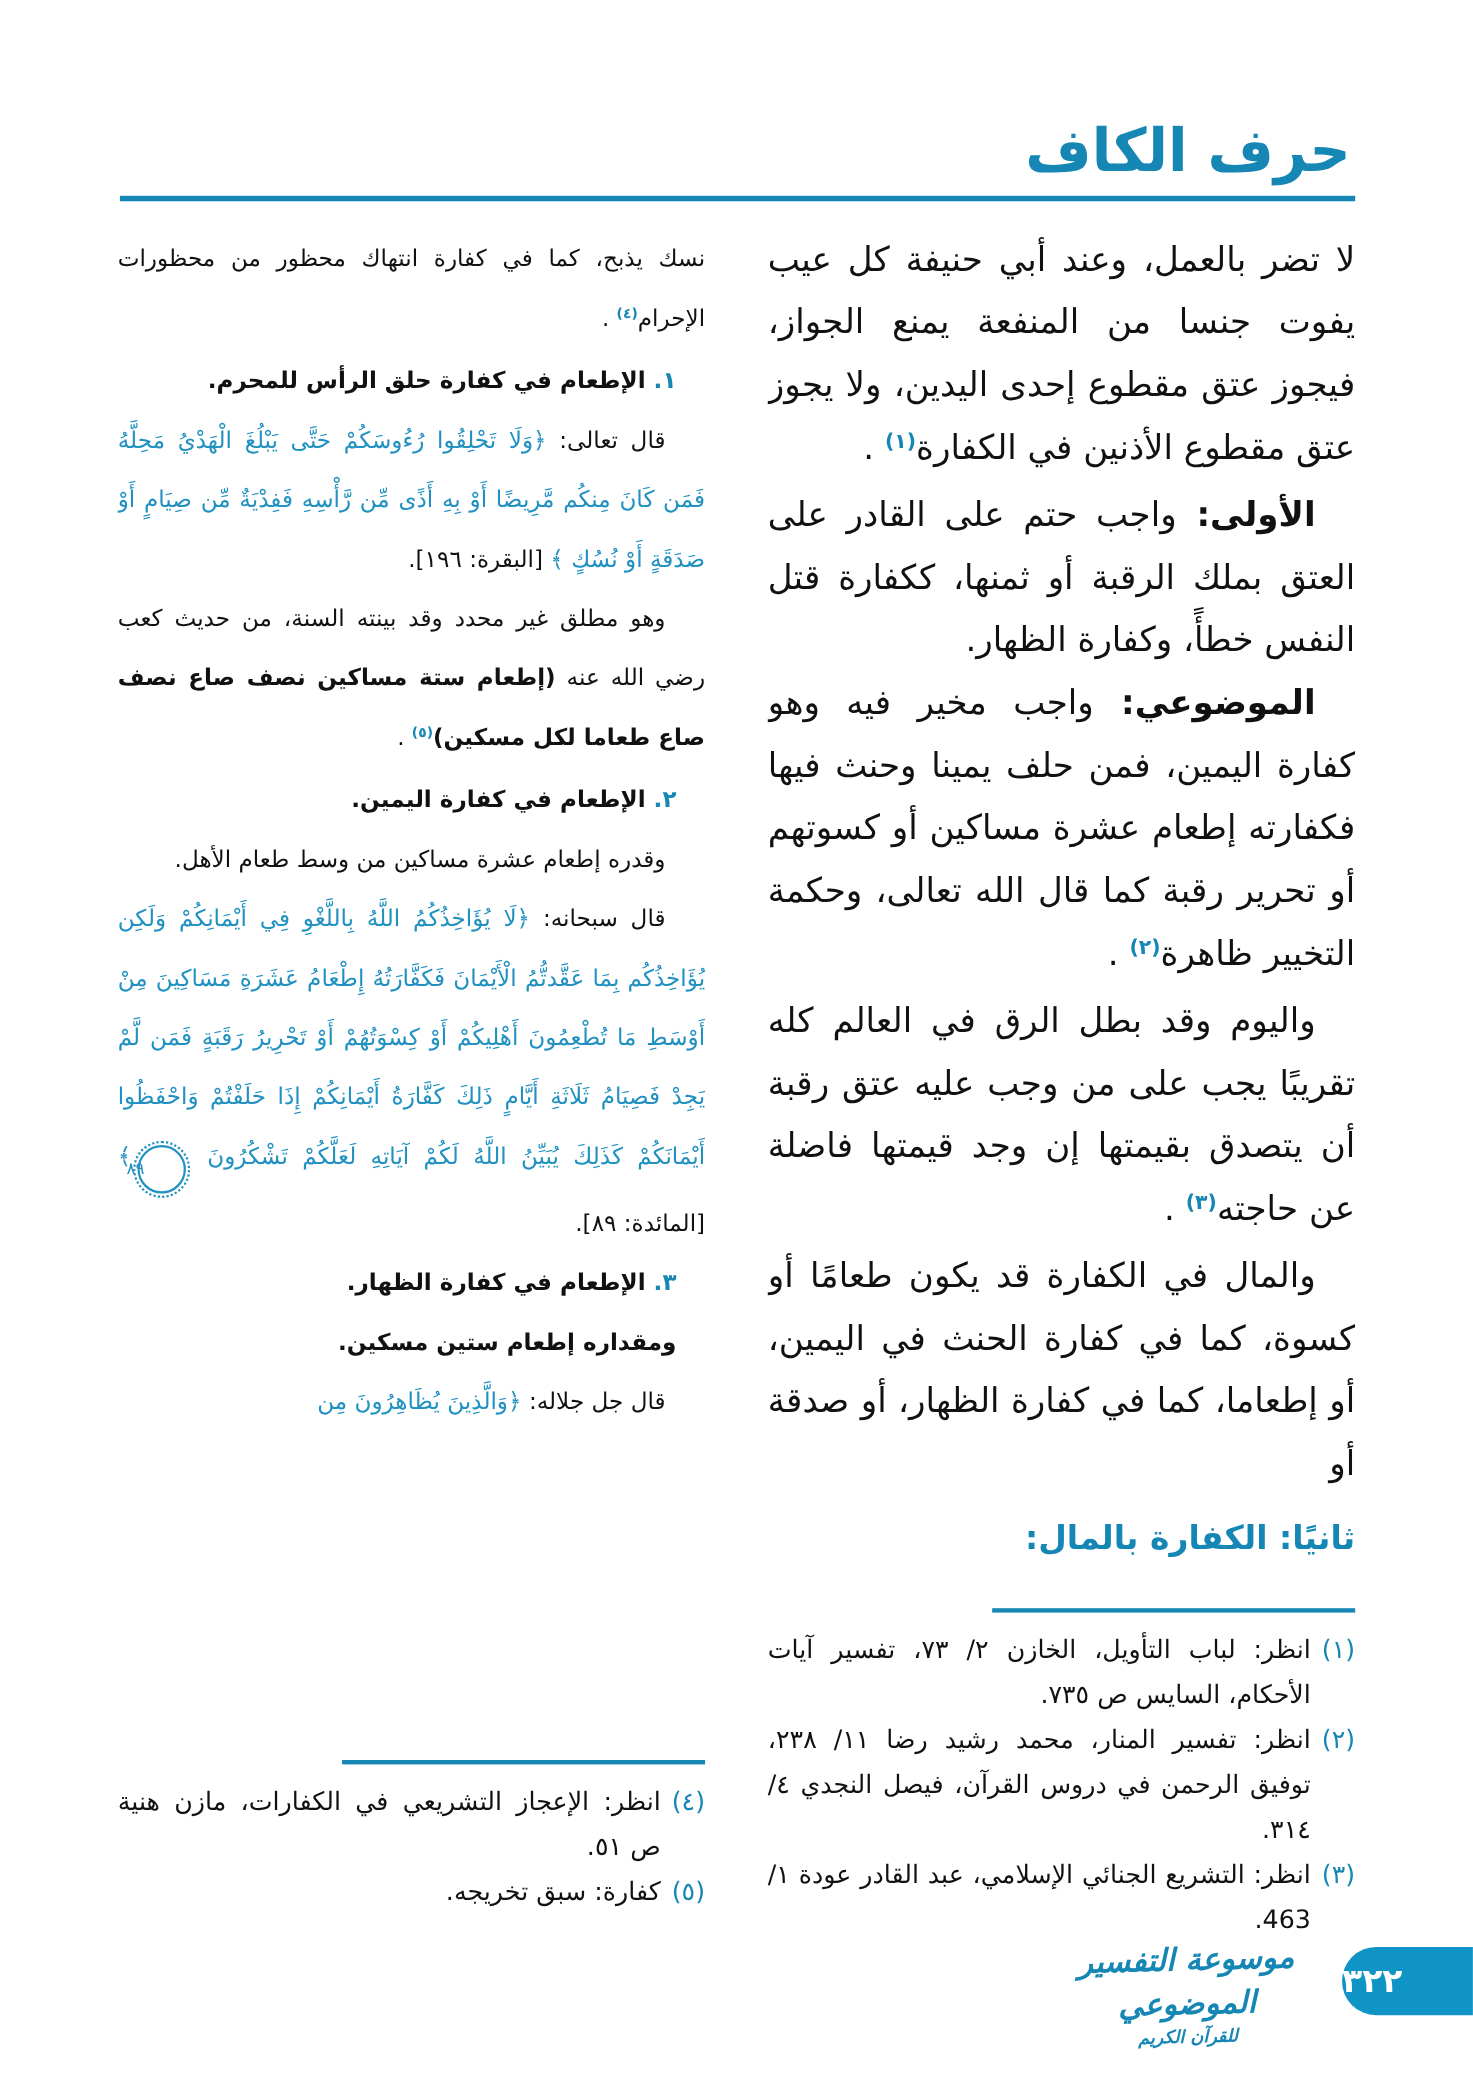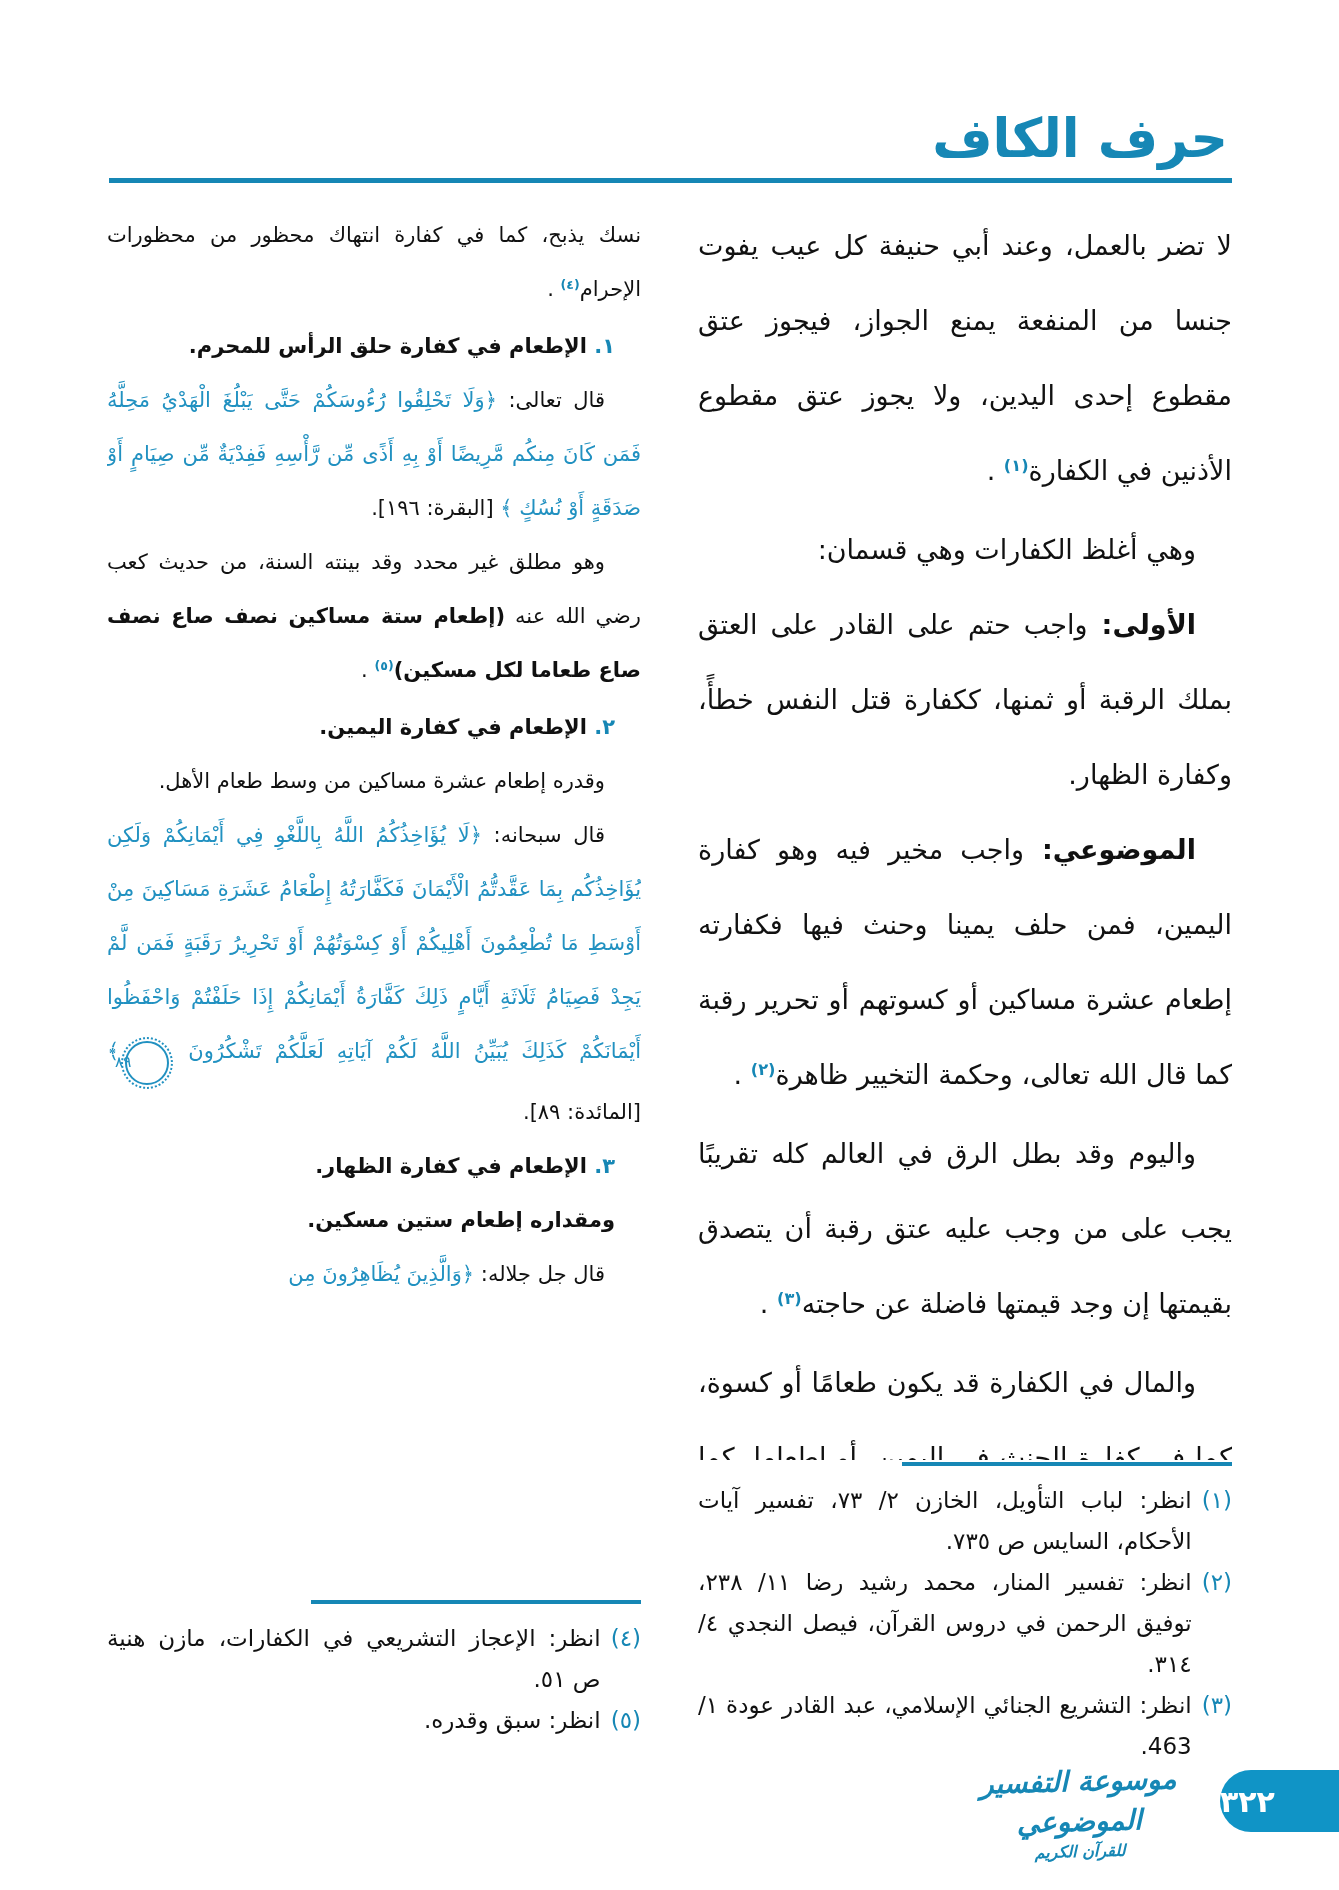--- a/index.html
+++ b/index.html
@@ -20,21 +20,21 @@
     position:absolute;right:4px;bottom:6px;
     font-size:52px;font-weight:bold;color:var(--accent);
     transform:scaleY(1.04);letter-spacing:1px;
   }
   .header-rule{position:absolute;top:178px;right:107px;left:109px;height:5px;background:var(--accent);}
 
   
   .col{position:absolute;top:208px;width:534px;overflow:hidden;}
   .col-right{right:107px;height:1252px;}
   .col-left{left:107px;height:1392px;}
-  .blk{text-align:justify;color:#111;font-size:27px;line-height:75px;}
+  .blk{text-align:justify;color:#111;font-size:31px;line-height:57px;}
   .col-left .blk{font-size:21px;line-height:54px;}
   .blk.p{text-indent:36px;}
   .blk.pf{text-indent:0;}
   .blk.h{text-indent:26px;font-weight:bold;}
   .blk.pb{text-indent:26px;font-weight:bold;}
   .blk.hb{color:var(--accent);font-weight:bold;font-size:30px;line-height:57px;margin:10px 0 12px;text-indent:0;}
 
   .seg-b{font-weight:bold;}
   .seg-num{color:var(--accent);font-weight:bold;}
   .seg-q{color:var(--quran);}
@@ -73,21 +73,20 @@
 </head>
 <body>
 
 <div class="page-header">
   <div class="chapter-title">حرف الكاف</div>
 </div>
 <div class="header-rule"></div>
 
 <div class="col col-right" id="col-right">
     <div class="blk pf"><span class="seg-t">لا تضر بالعمل، وعند أبي حنيفة كل عيب يفوت جنسا من المنفعة يمنع الجواز، فيجوز عتق مقطوع إحدى اليدين، ولا يجوز عتق مقطوع الأذنين في الكفارة</span><span class="seg-fn">(١)</span><span class="seg-t"> .</span></div>
-    <div class="blk p"><span class="seg-t">وهي أغلظ الكفارات وهي قسمان:</span></div>
     <div class="blk p"><span class="seg-b">الأولى: </span><span class="seg-t">واجب حتم على القادر على العتق بملك الرقبة أو ثمنها، ككفارة قتل النفس خطأً، وكفارة الظهار.</span></div>
     <div class="blk p"><span class="seg-b">الموضوعي: </span><span class="seg-t">واجب مخير فيه وهو كفارة اليمين، فمن حلف يمينا وحنث فيها فكفارته إطعام عشرة مساكين أو كسوتهم أو تحرير رقبة كما قال الله تعالى، وحكمة التخيير ظاهرة</span><span class="seg-fn">(٢)</span><span class="seg-t"> .</span></div>
     <div class="blk p"><span class="seg-t">واليوم وقد بطل الرق في العالم كله تقريبًا يجب على من وجب عليه عتق رقبة أن يتصدق بقيمتها إن وجد قيمتها فاضلة عن حاجته</span><span class="seg-fn">(٣)</span><span class="seg-t"> .</span></div>
     <div class="blk p"><span class="seg-t">والمال في الكفارة قد يكون طعامًا أو كسوة، كما في كفارة الحنث في اليمين، أو إطعاما، كما في كفارة الظهار، أو صدقة أو</span></div>
     <div class="blk hb"><span class="seg-hb">ثانيًا: الكفارة بالمال:</span></div>
   </div>
 <div class="col col-left" id="col-left">
     <div class="blk pf"><span class="seg-t">نسك يذبح، كما في كفارة انتهاك محظور من محظورات الإحرام</span><span class="seg-fn">(٤)</span><span class="seg-t"> .</span></div>
     <div class="blk h"><span class="seg-num">١. </span><span class="seg-b">الإطعام في كفارة حلق الرأس للمحرم.</span></div>
     <div class="blk p"><span class="seg-t">قال تعالى: </span><span class="seg-q">﴿وَلَا تَحْلِقُوا رُءُوسَكُمْ حَتَّى يَبْلُغَ الْهَدْيُ مَحِلَّهُ فَمَن كَانَ مِنكُم مَّرِيضًا أَوْ بِهِ أَذًى مِّن رَّأْسِهِ فَفِدْيَةٌ مِّن صِيَامٍ أَوْ صَدَقَةٍ أَوْ نُسُكٍ ﴾</span><span class="seg-ref"> [البقرة: ١٩٦].</span></div>
@@ -116,21 +115,21 @@
     </div>
   </div>
 <div class="fnotes fnotes-left" id="fnotes-left">
   <div class="fn-rule"></div>
 <div class="footnote">
       <span class="fn-marker">(٤)</span>
       <span class="fn-text">انظر: الإعجاز التشريعي في الكفارات، مازن هنية ص ٥١.</span>
     </div>
     <div class="footnote">
       <span class="fn-marker">(٥)</span>
-      <span class="fn-text">انظر: سبق وقدره.</span>
+      <span class="fn-text">كفارة: سبق تخريجه.</span>
     </div>
   </div>
 
 <div class="publisher-logo">
   <div class="logo-line1">موسوعة التفسير الموضوعي</div>
   <div class="logo-line2">للقرآن الكريم</div>
 </div>
 <div class="page-badge">
   <span>٣٢٢</span>
 </div>

